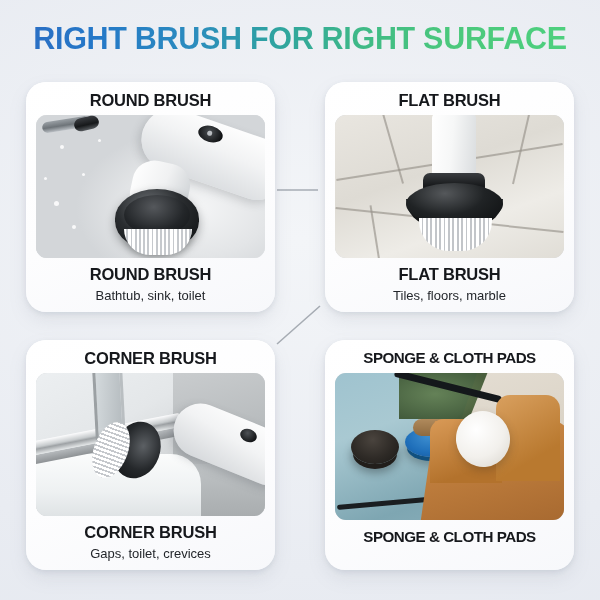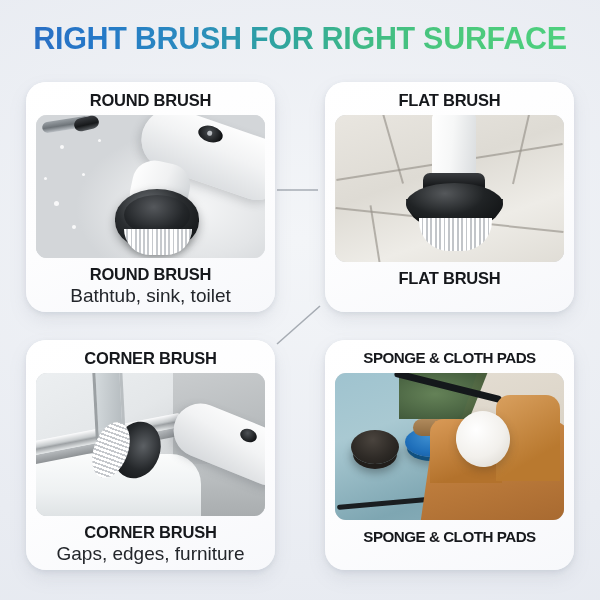--- a/index.html
+++ b/index.html
@@ -112,21 +112,21 @@
   .foot-label {
     font-size: 16.5px;
     font-weight: 700;
     color: #16181c;
     letter-spacing: -0.2px;
     line-height: 21px;
     white-space: nowrap;
   }
   .foot-label.small { font-size: 15.2px; letter-spacing: -0.5px; }
   .foot-desc {
-    font-size: 19px;
+    font-size: 13px;
     font-weight: 400;
     color: #23262b;
     line-height: 20px;
     margin-top: 1px;
     white-space: nowrap;
   }
 
   
   .scene { position: absolute; inset: 0; }
 
@@ -438,20 +438,21 @@
         <div class="s2-grout" style="left:40px;top:90px;width:2px;height:70px;transform:rotate(-9deg);"></div>
         <div class="s2-shaft"></div>
         <div class="s2-collar"></div>
         <div class="s2-disc-side"></div>
         <div class="s2-disc"></div>
         <div class="s2-bristles"></div>
       </div>
     </div>
     <div class="card-foot">
       <div class="foot-label">FLAT BRUSH</div>
+      <div class="foot-desc">Tiles, floors, marble</div>
     </div>
   </div>
 
   <div class="card">
     <div class="card-title">CORNER BRUSH</div>
     <div class="photo">
       <div class="scene">
         <div class="s3-bg"></div>
         <div class="s3-tile"></div>
         <div class="s3-tile2"></div>
@@ -460,21 +461,21 @@
         <div class="s3-rail"></div>
         <div class="s3-glass"></div>
         <div class="s3-handle"></div>
         <div class="s3-btn"></div>
         <div class="s3-hub"></div>
         <div class="s3-bristles"></div>
       </div>
     </div>
     <div class="card-foot">
       <div class="foot-label">CORNER BRUSH</div>
-      <div class="foot-desc">Gaps, edges, furniture</div>
+      <div class="foot-desc">Gaps, toilet, crevices</div>
     </div>
   </div>
 
   <div class="card">
     <div class="card-title small">SPONGE &amp; CLOTH PADS</div>
     <div class="photo">
       <div class="scene">
         <div class="s4-right"></div>
         <div class="s4-left"></div>
         <div class="s4-tree"></div>

